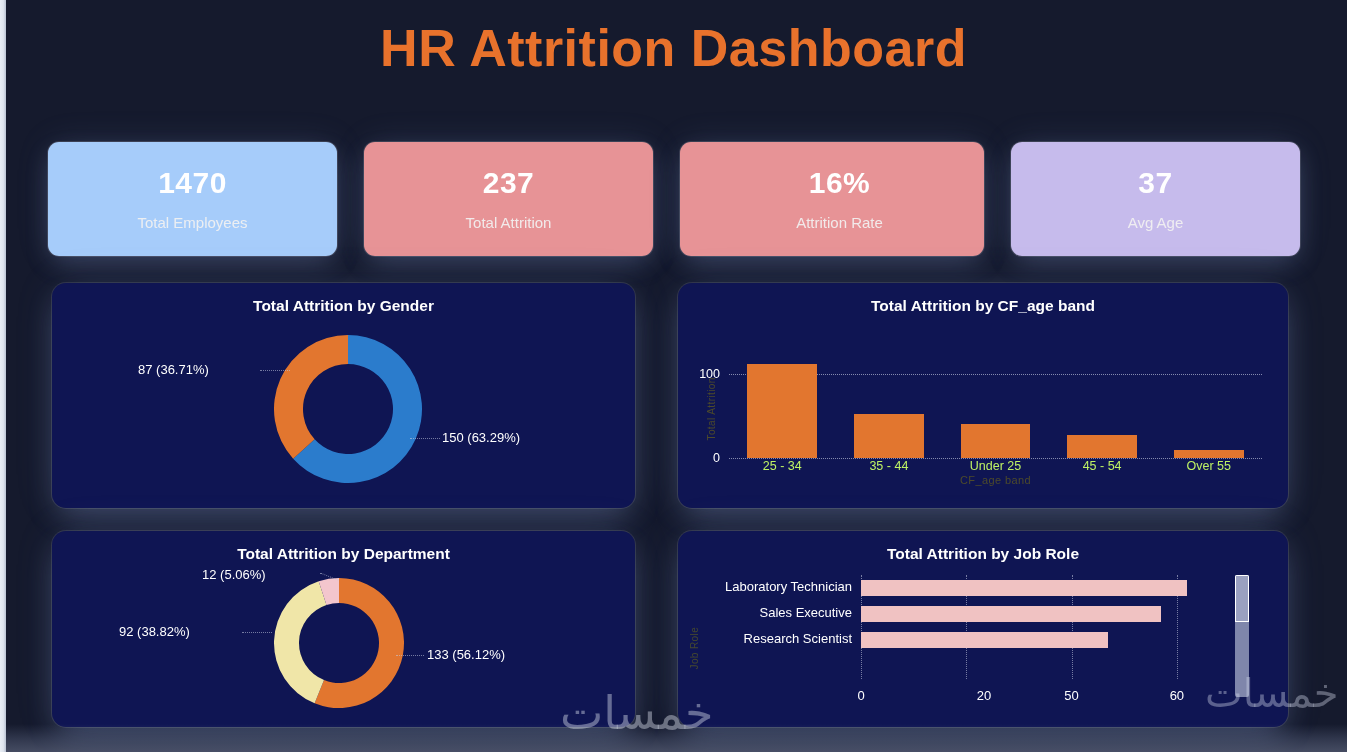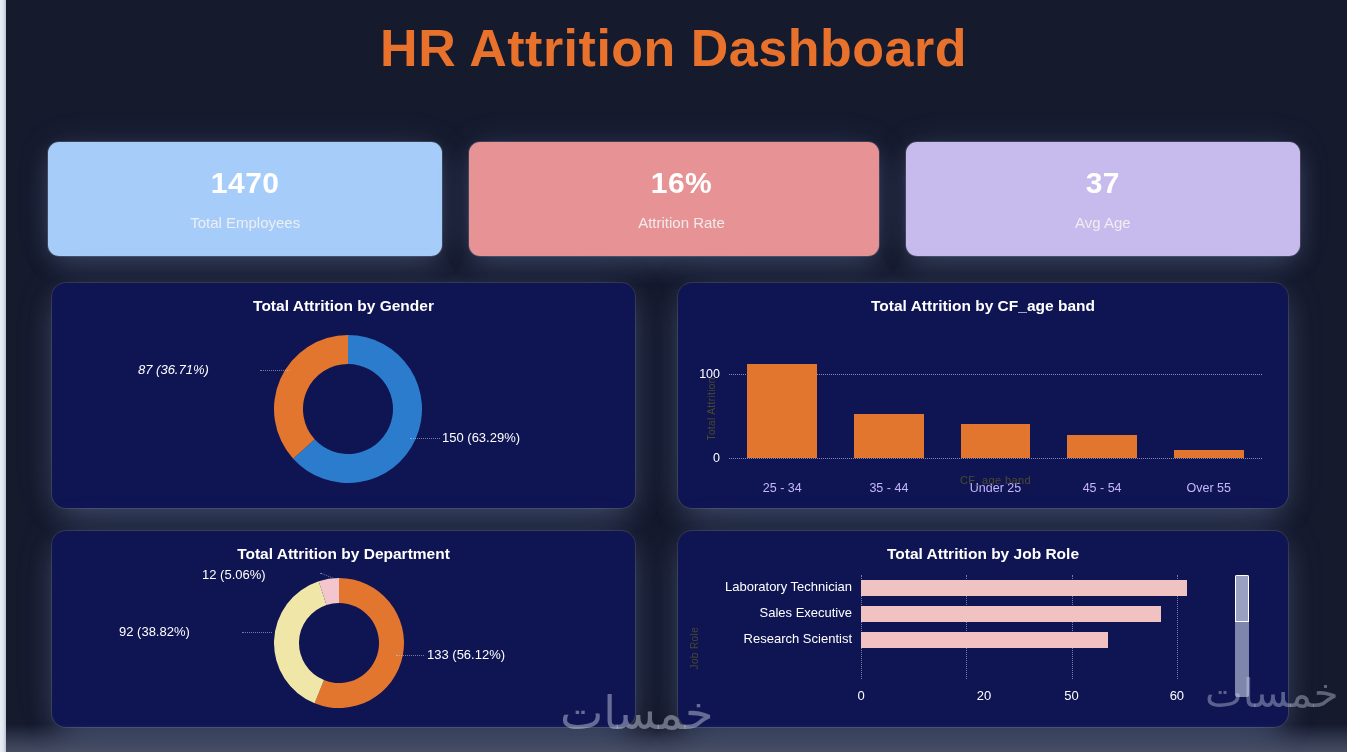--- a/index.html
+++ b/index.html
@@ -102,22 +102,22 @@
     font-size:12.5px; color:#ffffff;
     line-height:14px; text-align:right;
     transform:translateY(-7px);
   }
   .vbar {
     position:absolute; bottom:0;
     background:#e2762f;
   }
   .vbar-xtick {
     position:absolute; top:100%;
-    margin-top:22px;
-    font-size:12.5px; color:#c4b5fd;
+    margin-top:0;
+    font-size:12.5px; color:#bef264;
     text-align:center; line-height:16px;
     white-space:nowrap;
   }
   .axis-title-y-vbar {
     position:absolute;
     font-size:10px; color:#4d4a2b;
     transform:rotate(-90deg);
     transform-origin:center center;
     white-space:nowrap; letter-spacing:0.4px;
   }
@@ -200,40 +200,44 @@
 
   <div class="page-edge-left"></div>
 
   <div class="page-title">HR Attrition Dashboard</div>
 
   <div class="kpi-row">
     <div class="kpi-card" id="kpi-0" style="background: rgb(166, 204, 250);">
       <div class="kpi-value">1470</div>
       <div class="kpi-label">Total Employees</div>
     </div>
+    <div class="kpi-card" id="kpi-1" style="background: rgb(231, 147, 150);">
+      <div class="kpi-value">237</div>
+      <div class="kpi-label">Total Attrition</div>
+    </div>
     <div class="kpi-card" id="kpi-2" style="background: rgb(231, 147, 150); padding-left: 15px;">
       <div class="kpi-value">16%</div>
       <div class="kpi-label">Attrition Rate</div>
     </div>
     <div class="kpi-card" id="kpi-3" style="background: rgb(198, 187, 236);">
       <div class="kpi-value">37</div>
       <div class="kpi-label">Avg Age</div>
     </div>
   </div>
 
   <div class="chart-card" id="card-gender">
     <div class="chart-title">Total Attrition by Gender</div>
     <div class="donut-wrap" id="donut-gender-wrap" style="left:222px; top:52px; width:148px; height:148px;">
       <svg id="donut-gender-svg" width="148" height="148" viewBox="0 0 148 148">
           <path d="M 74 0 A 74 74 0 1 1 19.138748634302253 123.66128369856871 L 40.63842822356218 104.19942927615665 A 45 45 0 1 0 74 29 Z" fill="#2b7ccc"></path>
           <path d="M 19.138748634302253 123.66128369856871 A 74 74 0 0 1 73.99999999999999 0 L 73.99999999999999 29 A 45 45 0 0 0 40.63842822356218 104.19942927615665 Z" fill="#e2762f"></path>
         </svg>
     </div>
     <div class="leader" id="leader-gender-a" style="left:208px; top:87px; width:30px;"></div>
-    <div class="donut-label" id="lbl-gender-a" style="left:86px; top:79px; text-align:right;font-style:italic;">87 (36.71%)</div>
+    <div class="donut-label" id="lbl-gender-a" style="left:86px; top:79px; text-align:right;">87 (36.71%)</div>
     <div class="leader" id="leader-gender-b" style="left:358px; top:155px; width:30px;"></div>
     <div class="donut-label" id="lbl-gender-b" style="left:390px; top:147px;">150 (63.29%)</div>
   </div>
 
   <div class="chart-card" id="card-ageband">
     <div class="chart-title">Total Attrition by CF_age band</div>
     <div class="axis-title-y-vbar" id="ageband-ytitle" style="left:-7px; top:112px; width:80px;">Total Attrition</div>
     <div class="vbar-plot" id="ageband-plot" style="left:51px; top:67px; width:533px; height:108px;">
         <div class="vbar-gridline" style="top: 108px;"></div>
         <div class="vbar-ytick" style="top: 108px;">0</div>

